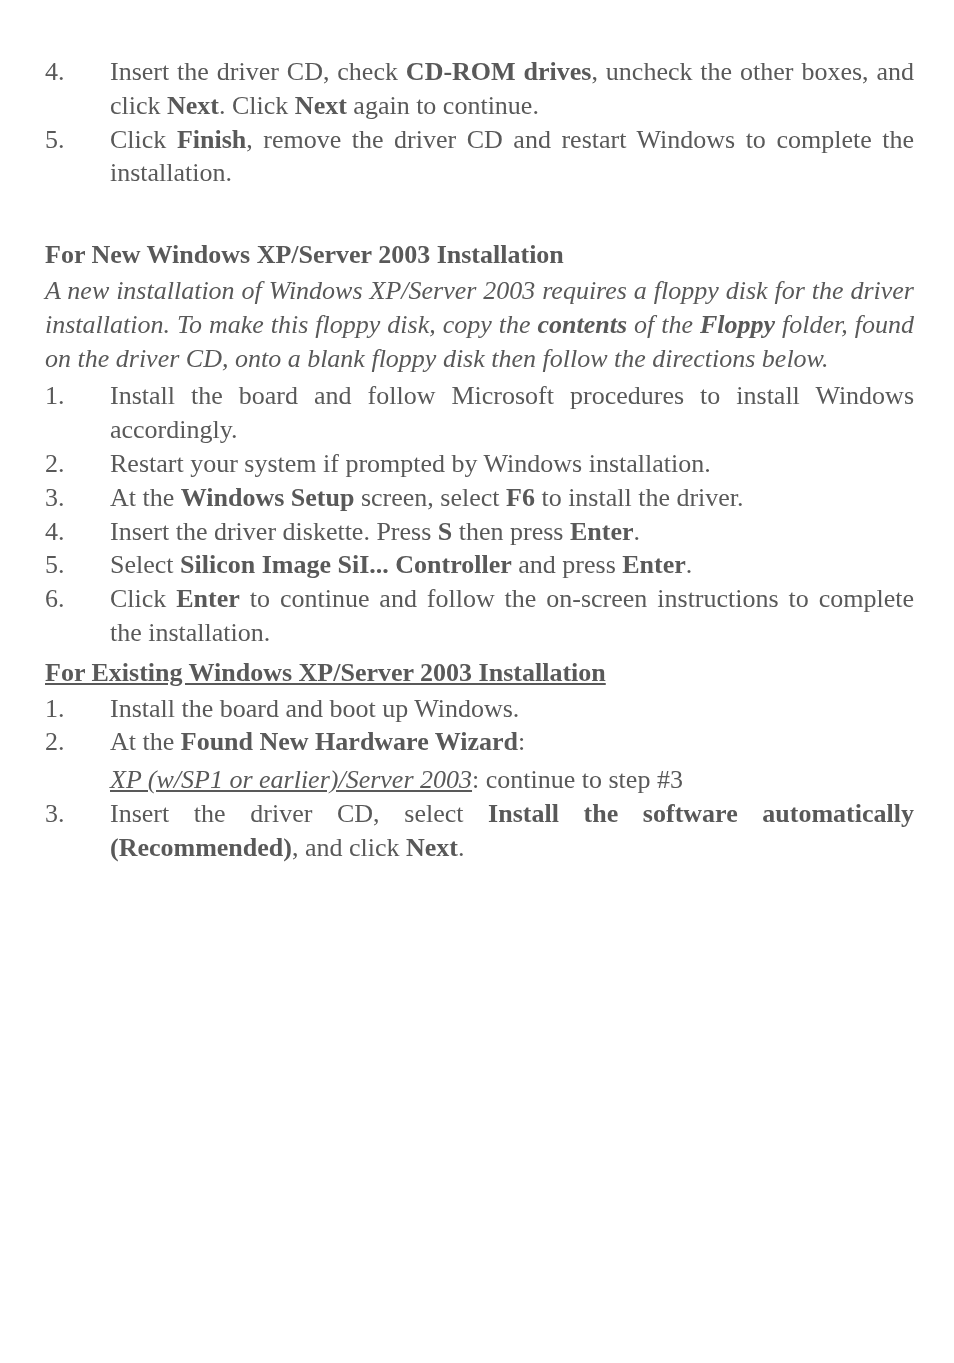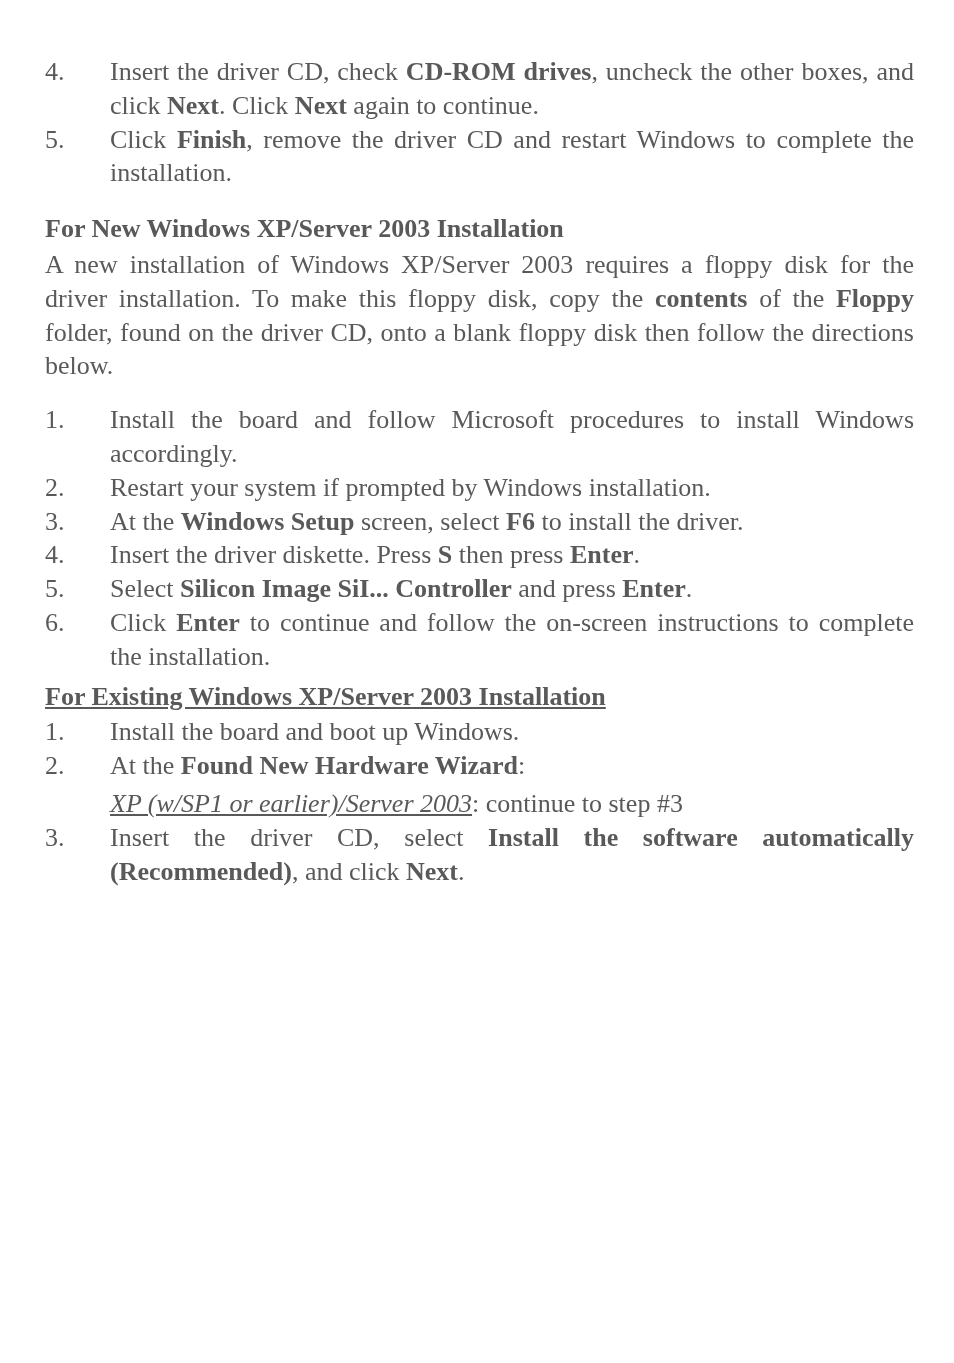--- a/index.html
+++ b/index.html
@@ -28,26 +28,27 @@
   .num {
     flex: 0 0 65px;
   }
   .content {
     flex: 1;
     text-align: justify;
   }
   .h {
     font-weight: bold;
     font-size: 26px;
-    margin-top: 22px;
+    margin-top: 48px;
     margin-bottom: 2px;
   }
   .para {
     text-align: justify;
-    margin-bottom: 20px;
+    margin-bottom: 4px;
+    font-style: italic;
   }
   .b { font-weight: bold; }
   .u { text-decoration: underline; font-style: italic; }
   .gap-sm { margin-top: 2px; }
   .subline { margin-top: 4px; }
 </style>
 </head>
 <body>
 
 <div class="list">

